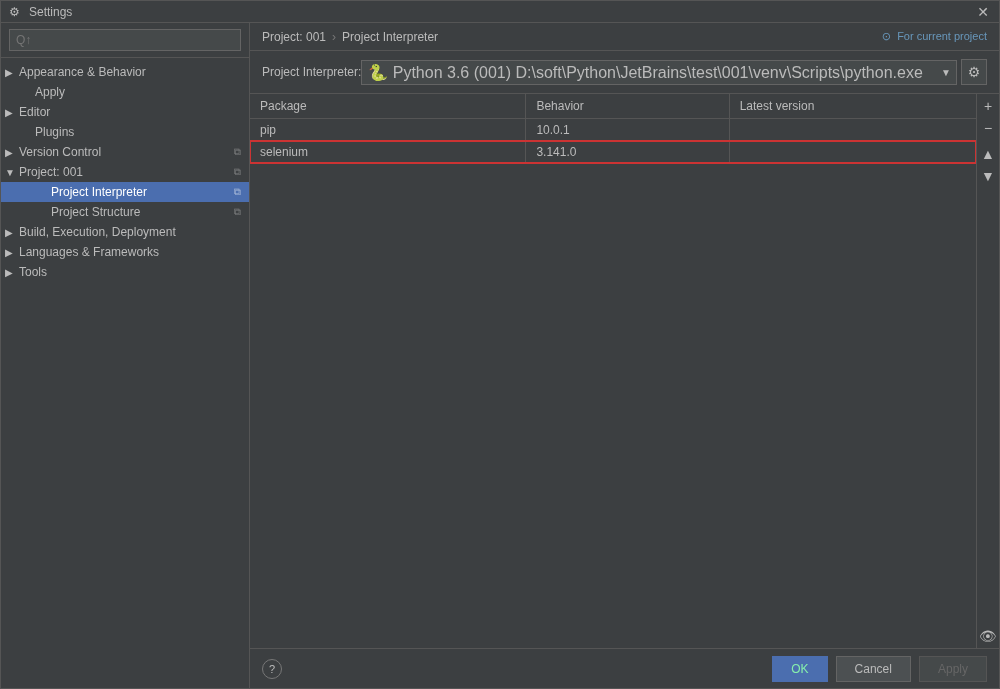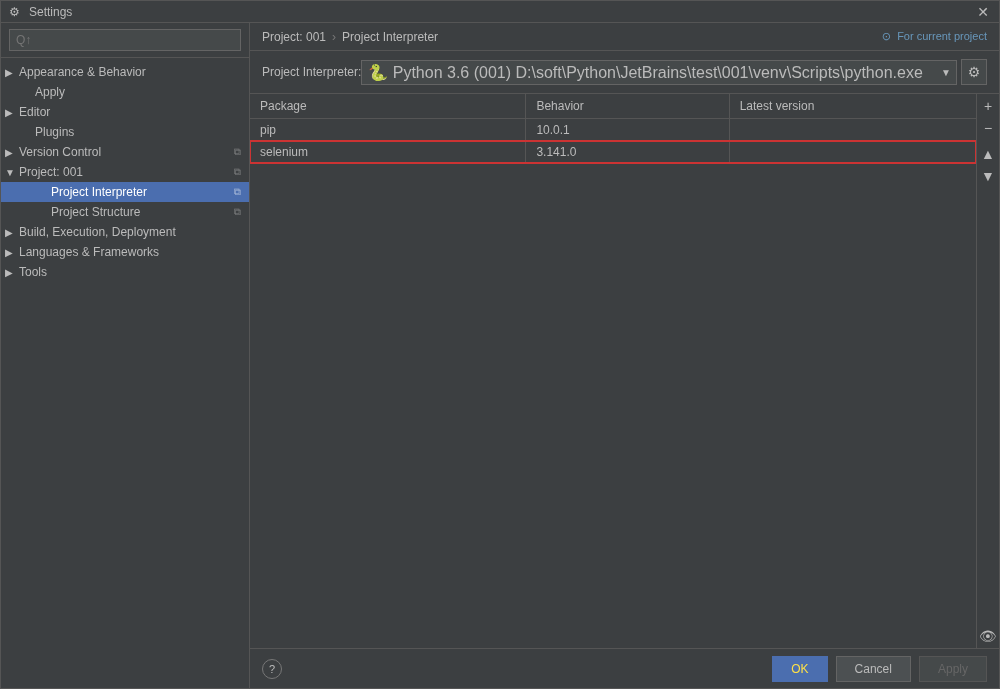--- a/index.html
+++ b/index.html
@@ -327,21 +327,21 @@
       cursor: pointer;
       border: 1px solid #646464;
       background: #4c5052;
       color: #bbbbbb;
       outline: none;
     }
 
     .dialog-btn.primary {
       background: #4b6eaf;
       border-color: #4b6eaf;
-      color: #fde047;
+      color: #86efac;
     }
 
     .dialog-btn.disabled {
       color: #666;
       cursor: default;
       background: #45494a;
       border-color: #555;
     }
   </style>
 </head>

